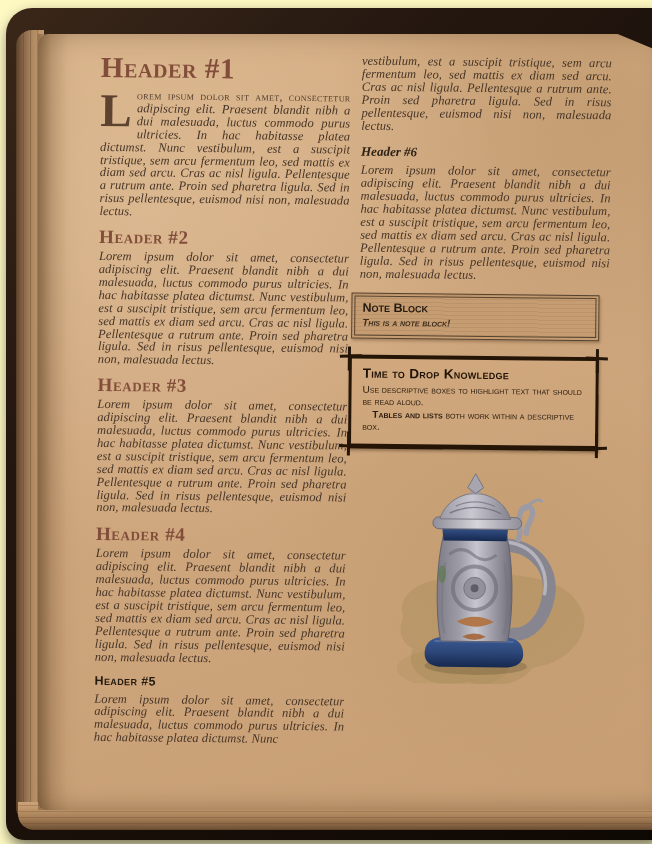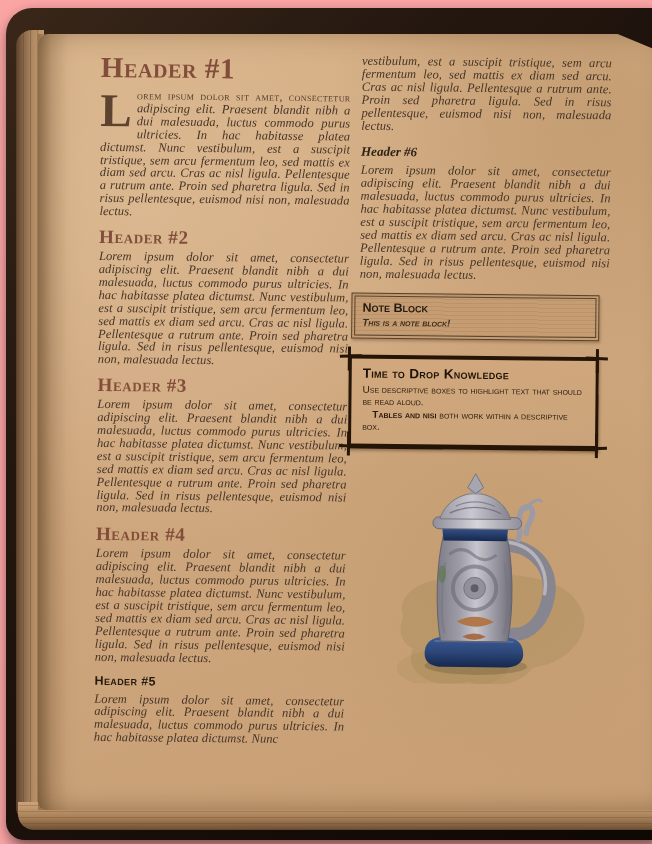--- a/index.html
+++ b/index.html
@@ -1,16 +1,16 @@
 <!DOCTYPE html>
 <html><head>
 <meta charset="utf-8">
 <style>
   html,body{margin:0;padding:0;background:#fff;}
-  .stage{position:relative;width:652px;height:844px;background:#fca5a5;overflow:hidden;
+  .stage{position:relative;width:652px;height:844px;background:#fef9c3;overflow:hidden;
          font-family:"Liberation Serif",serif;}
   
   .book{position:absolute;left:6px;top:8px;width:652px;height:832px;
         background:linear-gradient(135deg,#3a2719 0%,#241710 30%,#160d07 70%,#0e0803 100%);
         border-radius:26px 6px 4px 18px;box-shadow:2px 6px 14px rgba(0,0,0,.55);}
   .edge-left{position:absolute;left:10px;top:22px;bottom:20px;width:28px;
         background:
           repeating-linear-gradient(90deg,rgba(80,50,25,.28) 0 1px,transparent 1px 7px),
           linear-gradient(90deg,#5b432c 0%,#8a684a 28%,#b08a62 60%,#c59c72 100%);
         border-radius:16px 0 0 12px;}
@@ -134,21 +134,21 @@
         <span class="tick h tl"></span>
         <span class="tick v tl"></span>
         <span class="tick h tr"></span>
         <span class="tick v tr"></span>
         <span class="tick h bl"></span>
         <span class="tick v bl"></span>
         <span class="tick h br"></span>
         <span class="tick v br"></span>
         <div class="callout-title">Time to Drop Knowledge</div>
         <p class="callout-text">Use descriptive boxes to highlight text that should be read aloud.</p>
-        <p class="callout-text indent"><b>Tables and nisi</b><span> both work within a descriptive box.</span></p>
+        <p class="callout-text indent"><b>Tables and lists</b><span> both work within a descriptive box.</span></p>
       </div>
 
       <div class="stein-wrap">
         <svg width="215" height="212" viewBox="0 0 215 215">
           <defs>
             <linearGradient id="gBody" x1="0" y1="0" x2="1" y2="0">
               <stop offset="0" stop-color="#7e7c88"></stop>
                 <stop offset="0.3" stop-color="#9e9da7"></stop>
               <stop offset="0.52" stop-color="#c7c6ce"></stop>
                 <stop offset="0.72" stop-color="#a3a2ac"></stop>

